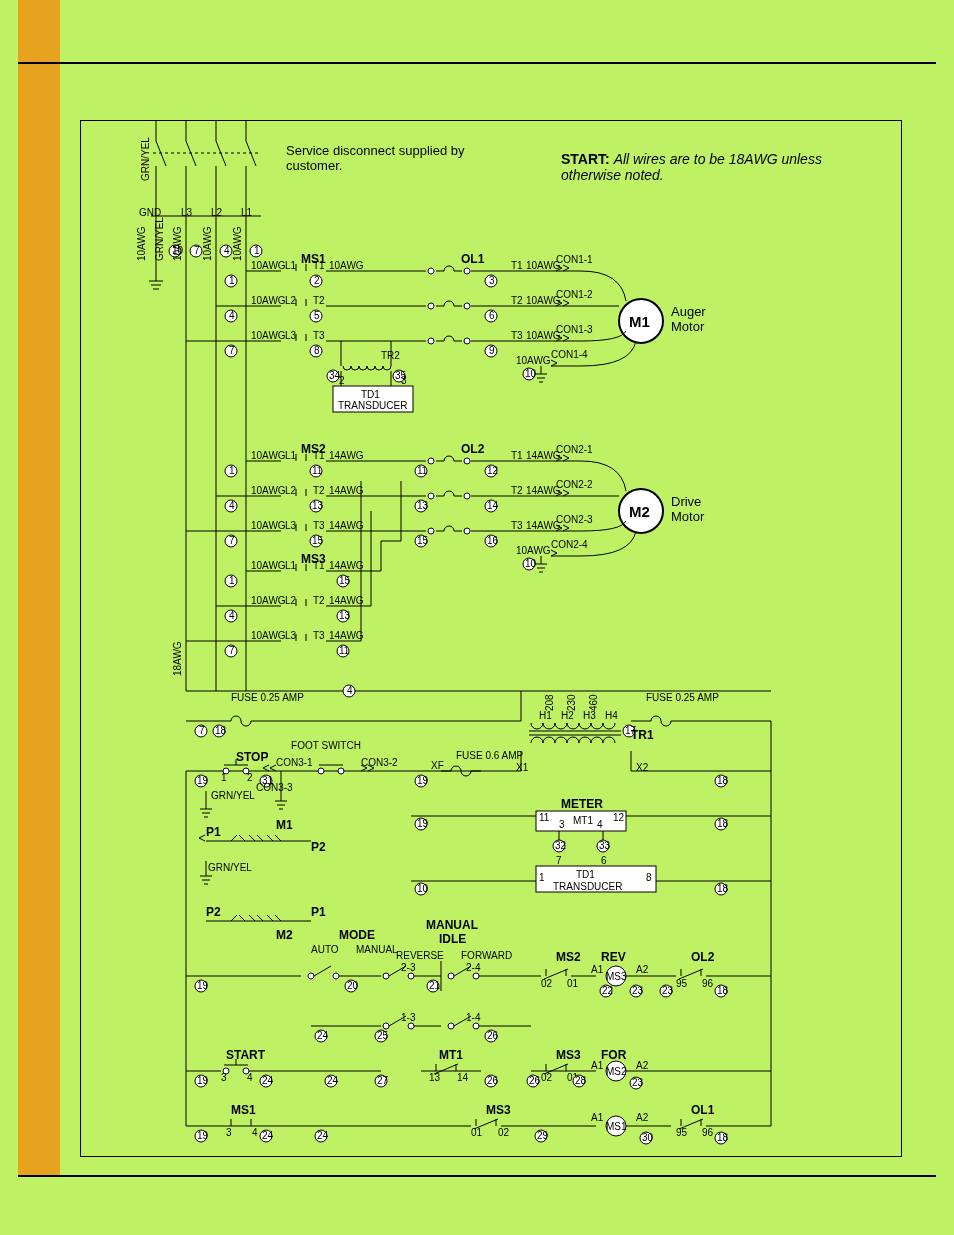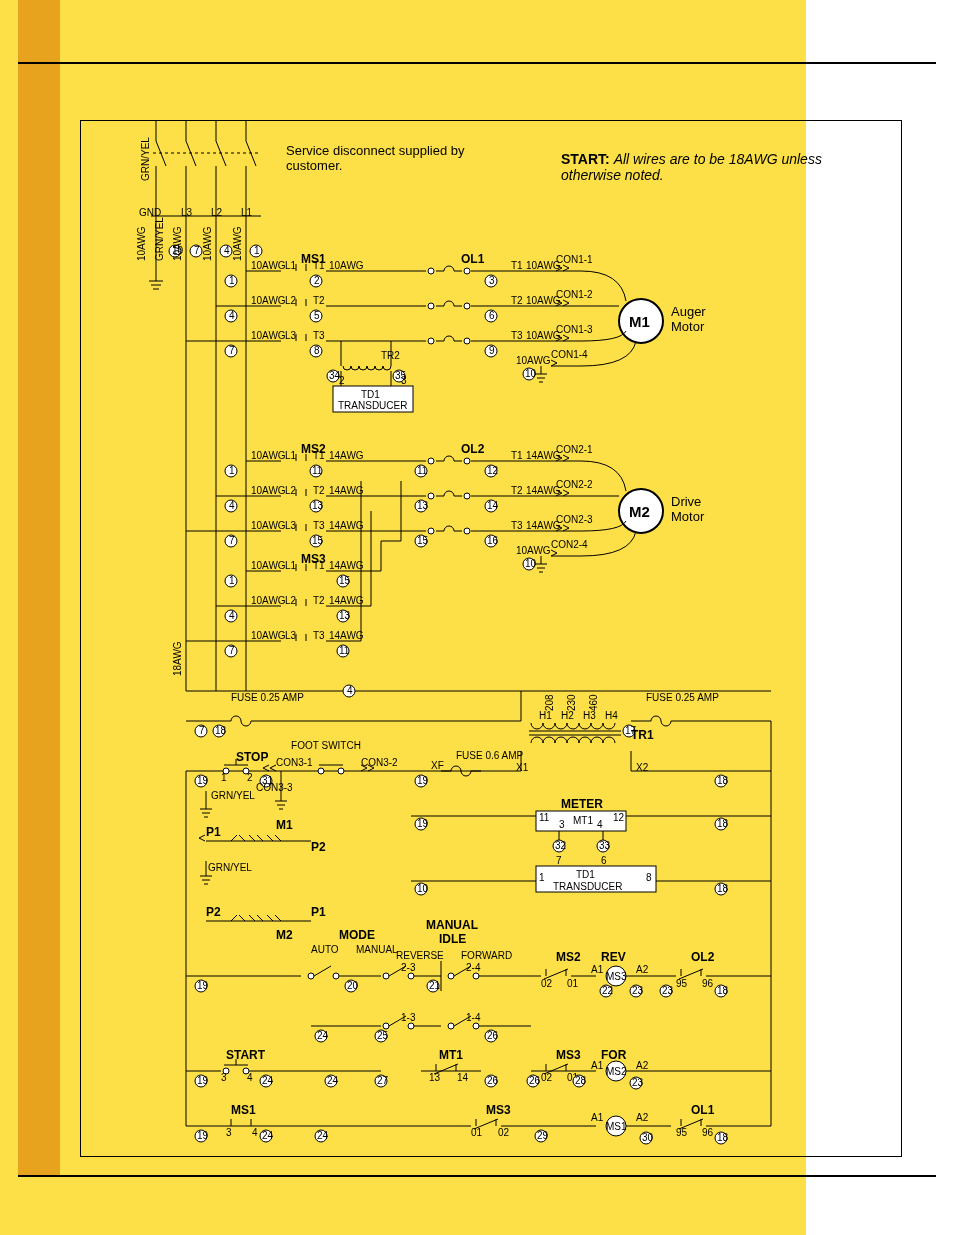--- a/index.html
+++ b/index.html
@@ -1,16 +1,16 @@
 <!DOCTYPE html>
 <html><head>
 <meta charset="utf-8">
 <style>
   html,body{margin:0;padding:0;background:#fff;font-family:Arial,Helvetica,sans-serif;color:#000}
-  .page{position:relative;width:806px;height:1235px;background:#fde047}
+  .page{position:relative;width:954px;height:1235px;background:#bef264}
   .gold-bar{position:absolute;left:18px;top:0;width:42px;height:1176px;background:#e7a31d}
   .hrule{position:absolute;left:18px;width:918px;height:2px;background:#000}
   .outer-top{top:62px}
   .outer-bot{top:1175px}
   .frame{position:absolute;left:80px;top:120px;width:820px;height:1035px;border:1px solid #000}
   svg{position:absolute;left:0;top:0;width:820px;height:1035px}
   .lbl{font:10px Arial}
   .lbl-b{font:bold 12px Arial}
   .note{position:absolute;left:480px;top:30px;width:310px;font:14px Arial}
   .note b{font-weight:bold}

